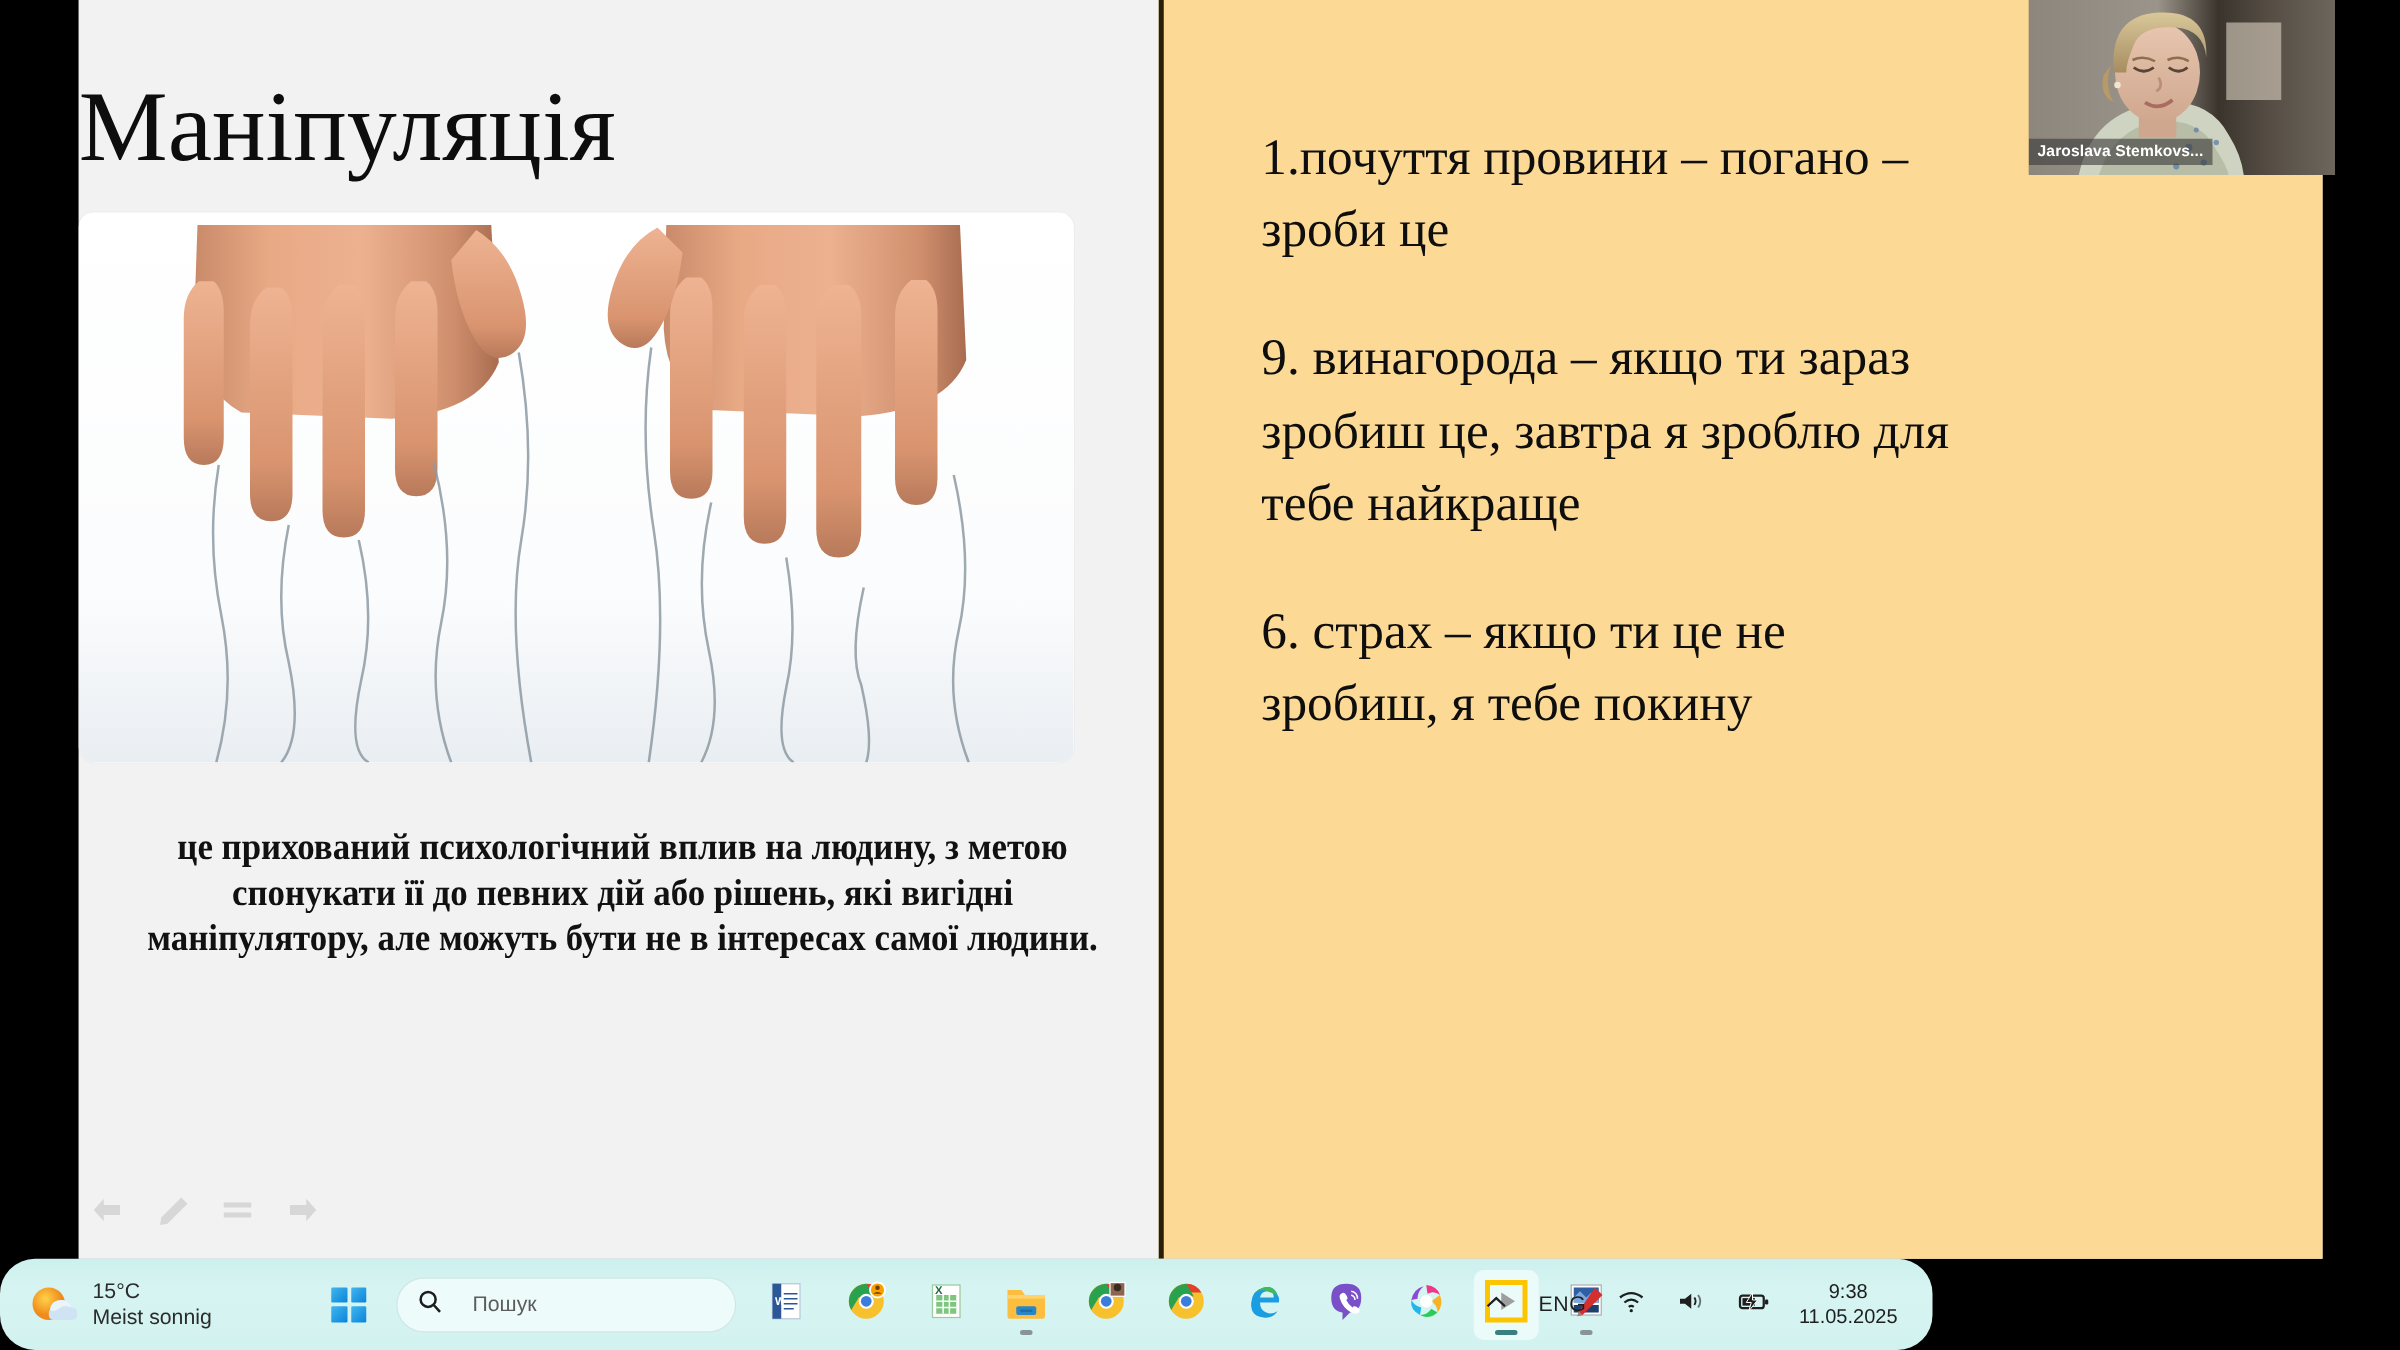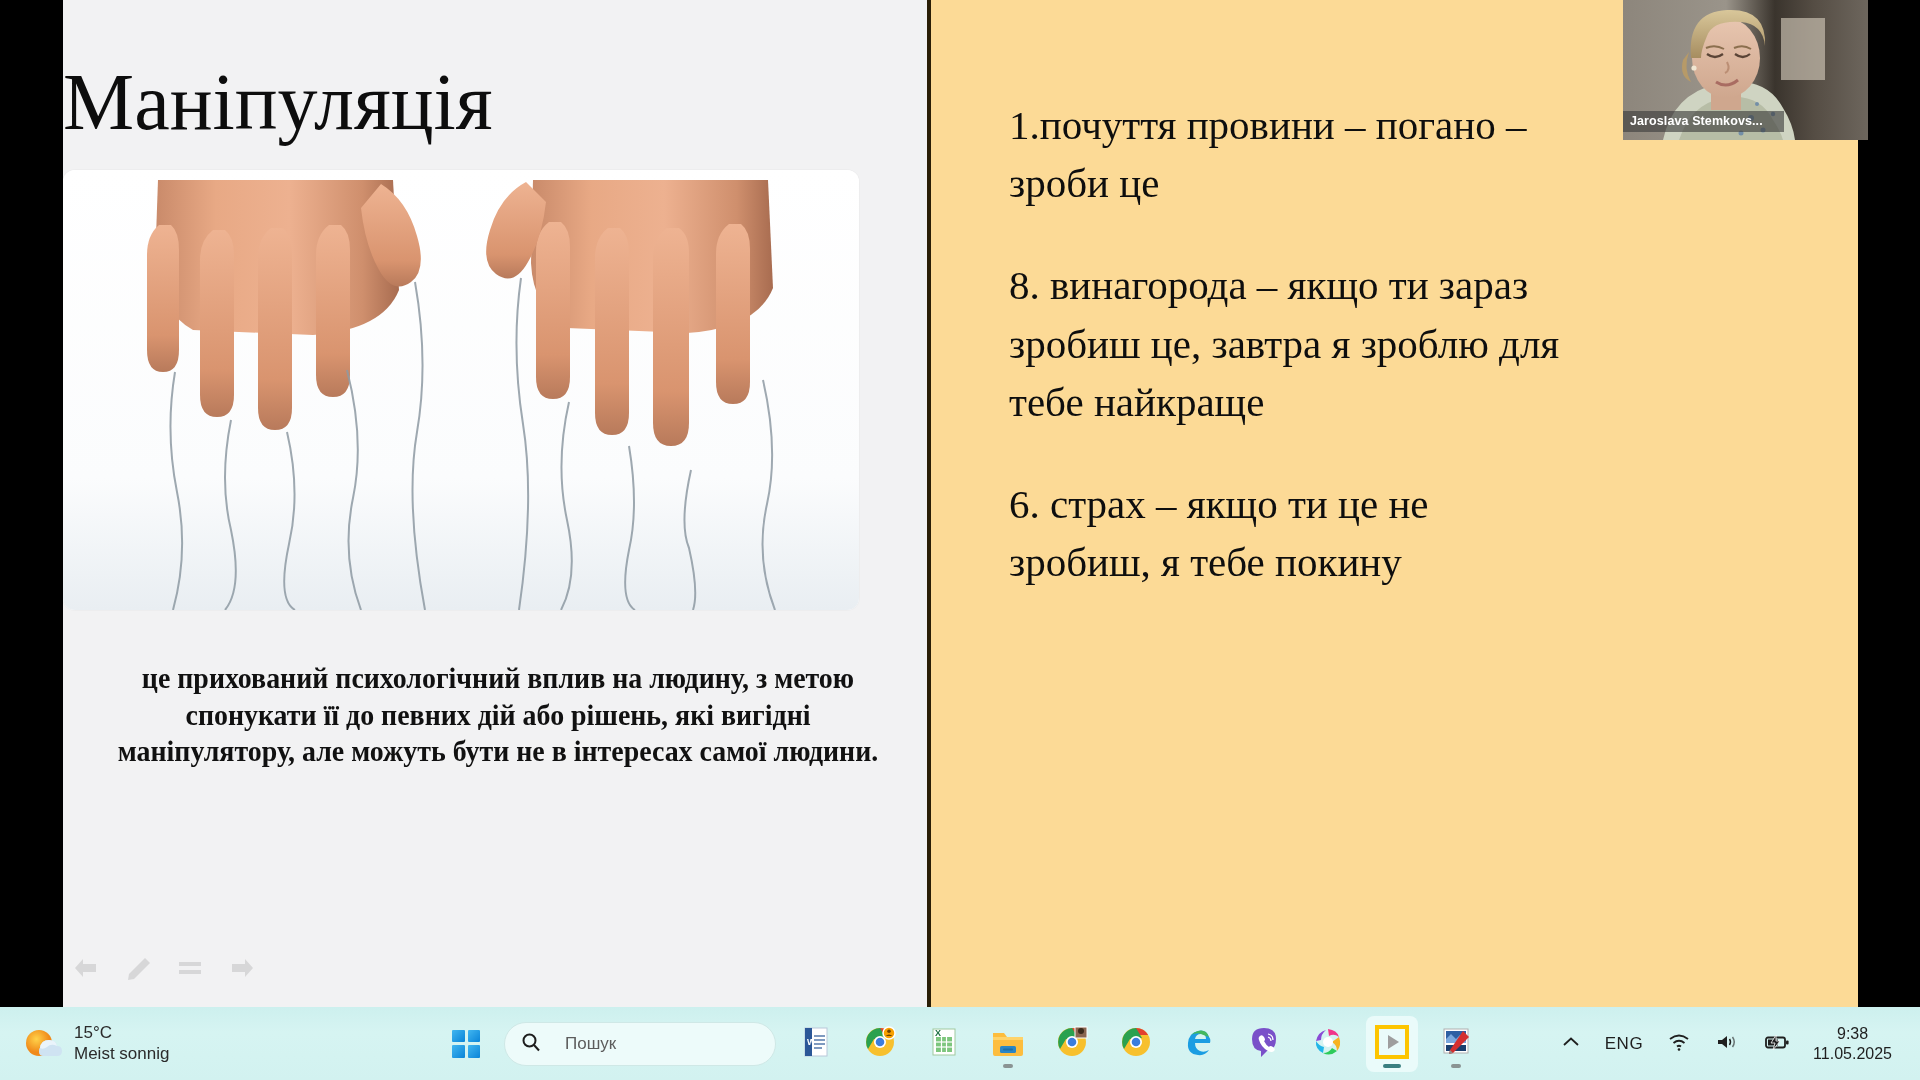--- a/index.html
+++ b/index.html
@@ -95,30 +95,30 @@
     overflow:hidden;
     background:#7b7268;
   }
   #webcam .cam-bg { position:absolute; inset:0; }
   #webcam .cam-name {
     position:absolute; left:0; bottom:8px;
     background:rgba(60,60,60,0.62);
     color:#fff;
     font-family:"Liberation Sans", sans-serif;
     font-size:12.5px; font-weight:bold;
-    padding:3px 21px 4px 7px;
+    padding:3px 7px 4px 7px;
     letter-spacing:0.1px;
     white-space:nowrap;
   }
 
   
   #taskbar {
-    position:absolute; left:0; top:1007px; width:1920px; height:73px;
+    position:absolute; left:0; top:1007px; width:1546px; height:73px;
     background:linear-gradient(180deg,#cdf0ee 0%, #d6f4f2 35%, #d2f2f0 100%);
-    display:flex; align-items:center;
+    display:flex; align-items:center;border-radius:28px;
   }
   .weather {
     display:flex; align-items:center; gap:12px;
     margin-left:22px; width:300px;
   }
   .weather .wicon { width:40px; height:40px; position:relative; }
   .weather .wtext { line-height:1.22; color:#2b2b2b; }
   .weather .wtemp { font-size:17px; }
   .weather .wdesc { font-size:17px; }
 
@@ -263,21 +263,21 @@
         <span class="ctl">
           <svg viewBox="0 0 30 26">
               <path d="M18 4 L26 13 L18 22 L18 17 L5 17 L5 9 L18 9 Z" fill="#9b9b9b"></path>
             </svg>
         </span>
       </div>
     </div>
 
     <div class="slide-right">
       <div class="point">1.почуття провини – погано – зроби це</div>
-      <div class="point">8. винагорода – якщо ти зараз зробиш це, завтра я зроблю для тебе найкраще</div>
+      <div class="point">9. винагорода – якщо ти зараз зробиш це, завтра я зроблю для тебе найкраще</div>
       <div class="point">6. страх – якщо ти це не зробиш, я тебе покину</div>
     </div>
   </div>
 
   <div id="webcam">
     <svg class="cam-bg" viewBox="0 0 245 140" preserveAspectRatio="none">
       <defs>
         <linearGradient id="wall" x1="0" y1="0" x2="1" y2="0">
           <stop offset="0%" stop-color="#8d867c"></stop>
           <stop offset="42%" stop-color="#9a948a"></stop>

